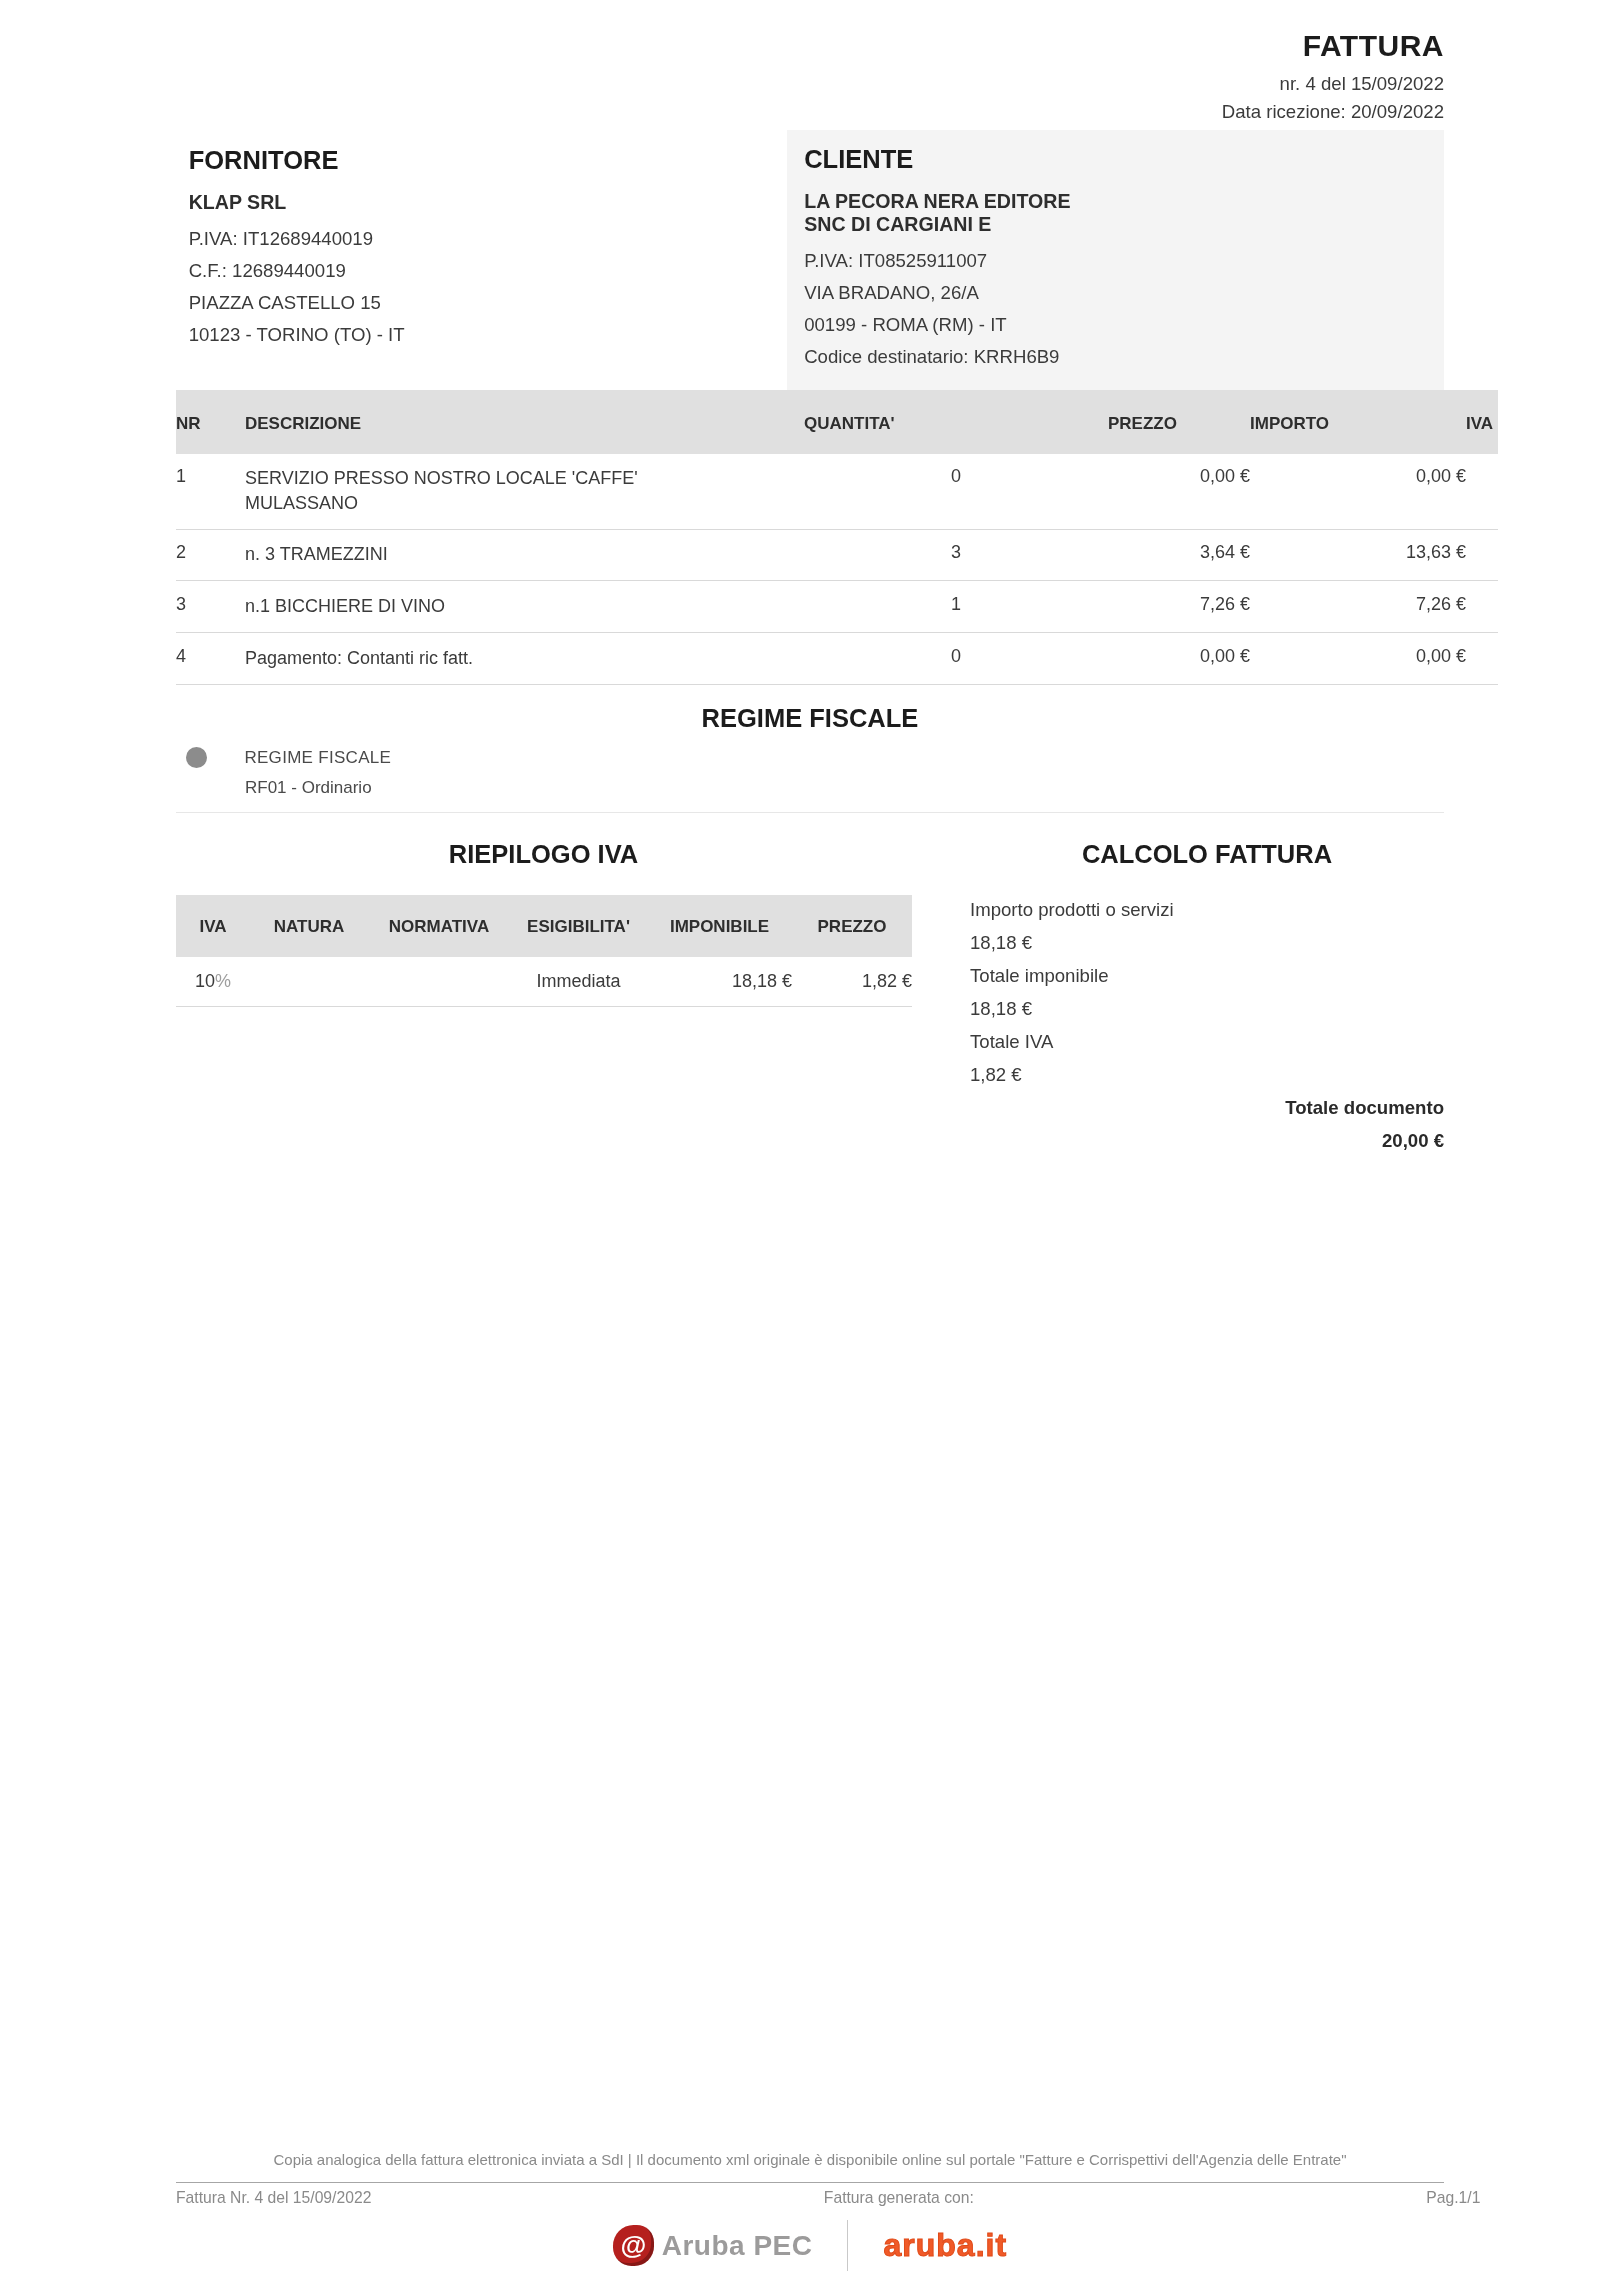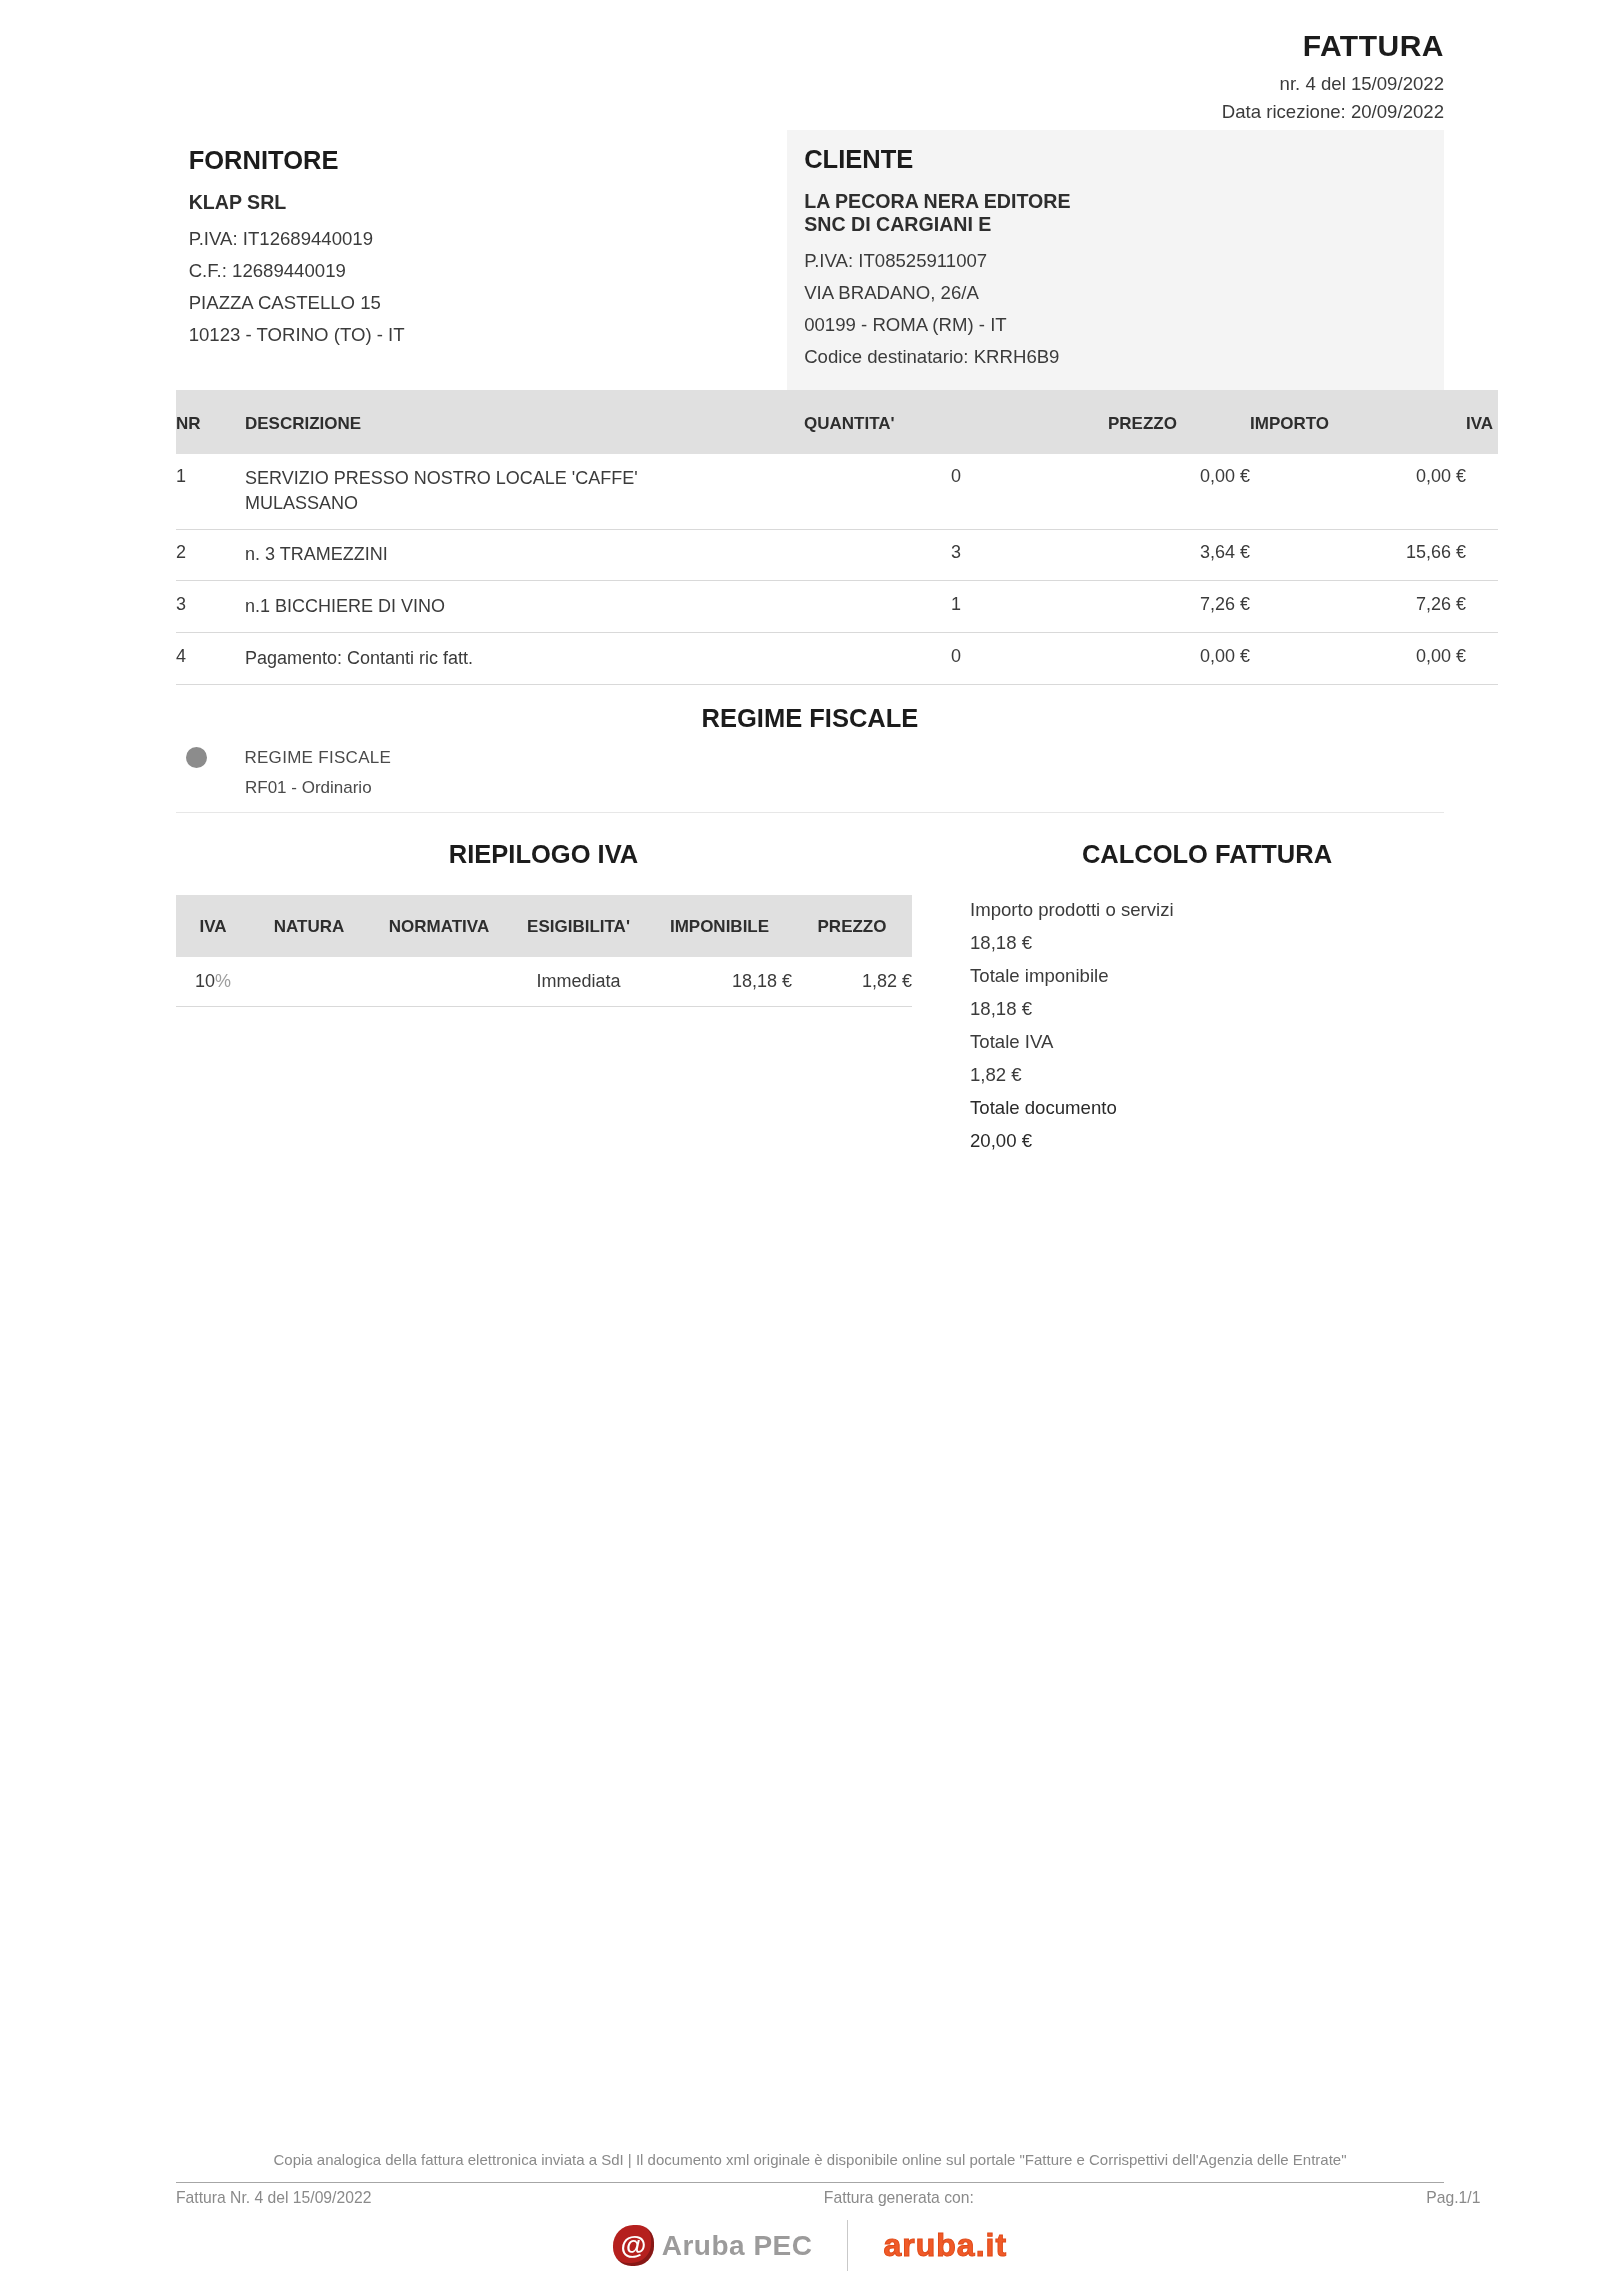--- a/index.html
+++ b/index.html
@@ -79,21 +79,21 @@
   table.riepilogo-table tbody tr { border-bottom:1px solid #d9d9d9; }
   .r-iva  { text-align:center; }
   .r-esig { text-align:center; }
   .r-impon, .r-impos { text-align:right; }
   td.r-impon { padding-right:13.7px; } th.r-impon { padding-right:13.7px; }
   td.r-impos { padding-right:3.9px; }  th.r-impos { padding-right:3.9px; }
 
   .calcolo { margin-left:59px; width:718px; }
   .calcolo-title { margin-bottom:23.5px; }
   .calc-row { display:flex; justify-content:space-between; font-size:18.6px; line-height:33px; color:#3b3b3b;flex-direction:column; }
-  .calc-row.total { font-weight:normal; color:#2a2a2a; }
+  .calc-row.total { font-weight:bold; color:#2a2a2a;text-align:right; }
 
   
   .page-footer { position:absolute; left:0; right:0; bottom:15.7px; }
   .disclaimer { text-align:center; font-size:15px; color:#8a8a8a; padding:0 59px; }
   .footer-rule { margin:13.7px 54px 0 54px; border-top:1px solid #a6a6a6; }
   .footer-row {
     display:flex; justify-content:space-between; align-items:flex-start;
     margin:5.9px 17.6px 0 54px; font-size:15.7px; color:#8a8a8a;
   }
   .footer-center { text-align:center; }
@@ -173,21 +173,21 @@
           <td class="c-iva"><span>10</span><span class="pct">%</span></td>
           <td class="c-natura">-</td>
         </tr>
         <tr>
           <td class="c-nr">2</td>
           <td class="c-desc">
               <div class="desc-text">n. 3 TRAMEZZINI</div>
             </td>
           <td class="c-qty">3</td>
           <td class="c-prezzo">3,64 €</td>
-          <td class="c-importo">15,66 €</td>
+          <td class="c-importo">13,63 €</td>
           <td class="c-iva"><span>10</span><span class="pct">%</span></td>
           <td class="c-natura">-</td>
         </tr>
         <tr>
           <td class="c-nr">3</td>
           <td class="c-desc">
               <div class="desc-text">n.1 BICCHIERE DI VINO</div>
             </td>
           <td class="c-qty">1</td>
           <td class="c-prezzo">7,26 €</td>

